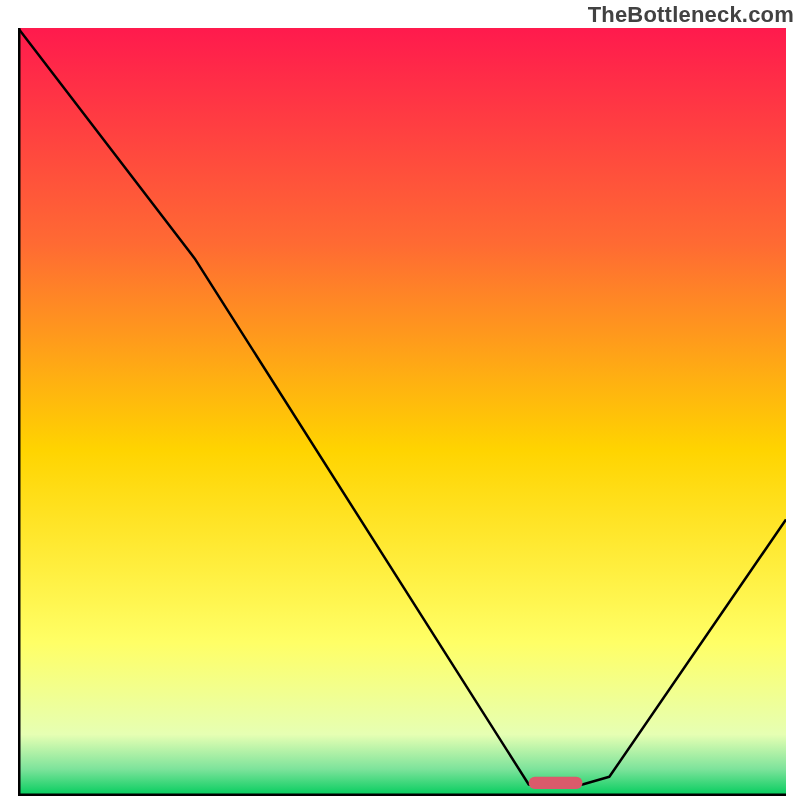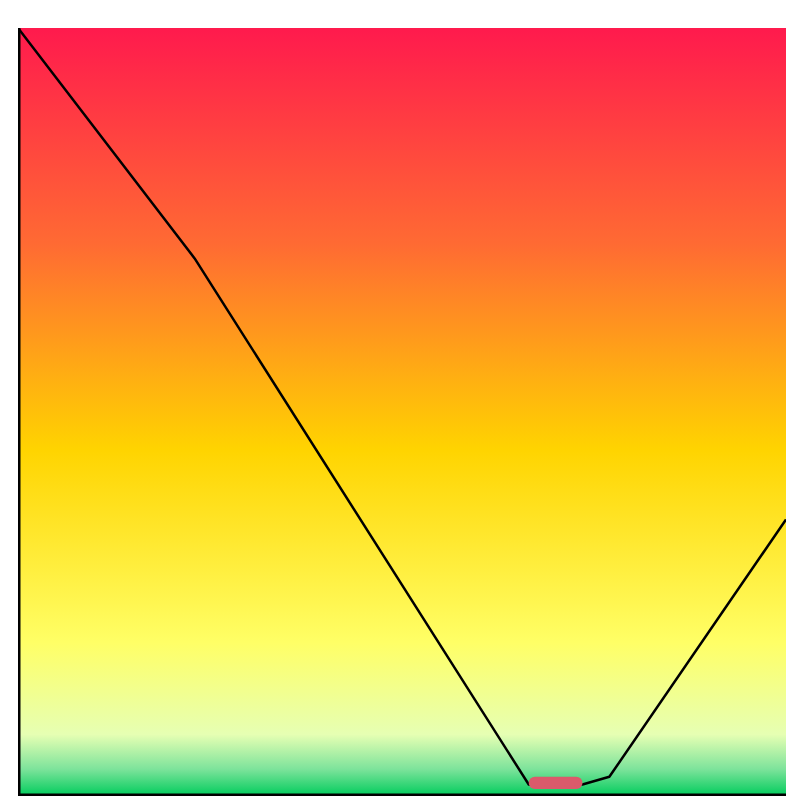--- a/index.html
+++ b/index.html
@@ -52,20 +52,21 @@
   }
   .marker {
     stroke: none;
   }
 </style>
 </head>
 <body>
 
 <div class="chart-wrap">
 
+  <div class="watermark">TheBottleneck.com</div>
 
   <div class="plot-area">
     <svg viewBox="0 0 768 768">
       <defs>
         <linearGradient id="bg-grad" x1="0" y1="0" x2="0" y2="1">
             <stop offset="0%" stop-color="#ff1a4d"></stop>
             <stop offset="28.000000000000004%" stop-color="#ff6a33"></stop>
             <stop offset="55.00000000000001%" stop-color="#ffd400"></stop>
             <stop offset="80%" stop-color="#ffff66"></stop>
             <stop offset="92%" stop-color="#e6ffb3"></stop>

